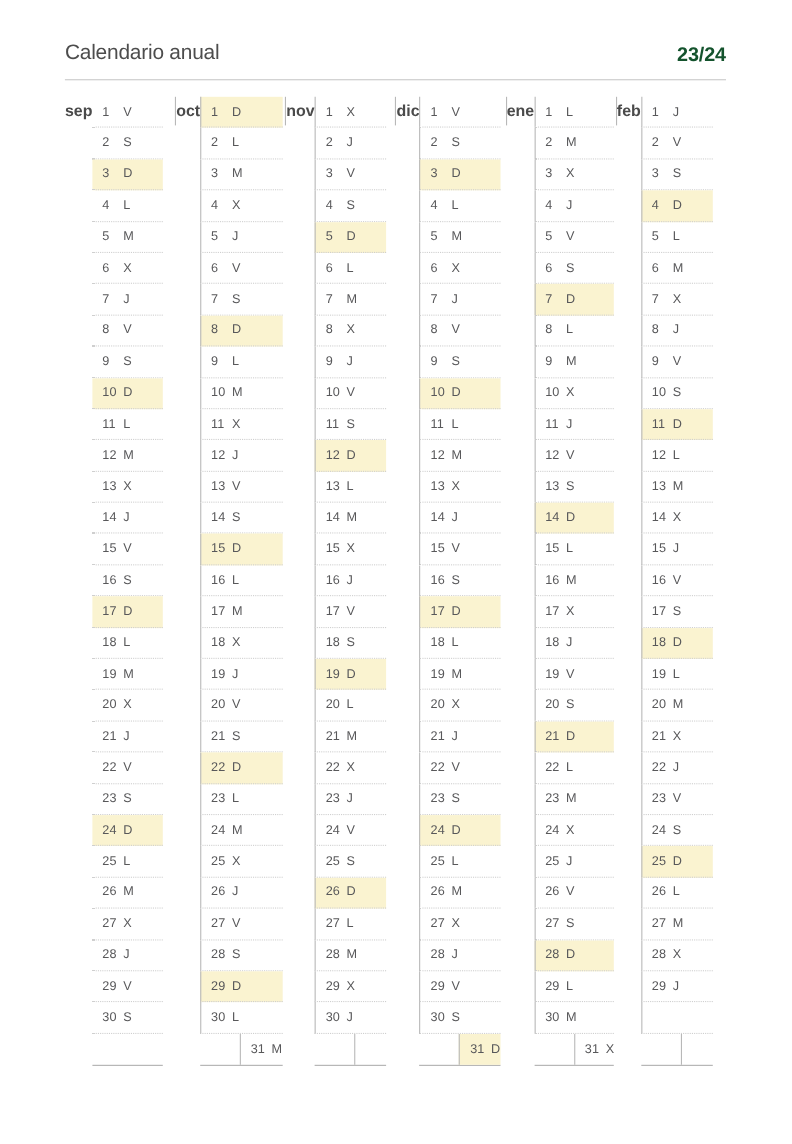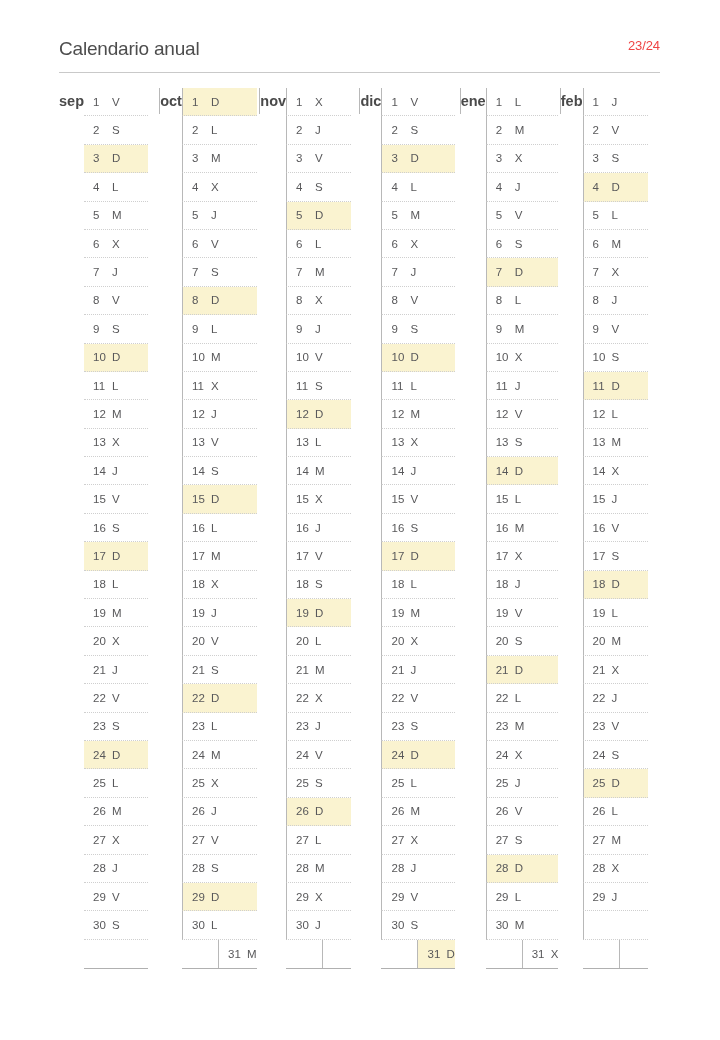--- a/index.html
+++ b/index.html
@@ -25,36 +25,36 @@
     position: relative;
   }
 
   
   .header {
     position: absolute;
     left: 59px;
     top: 38px;
     width: 601px;
     display: flex;
-    align-items: flex-start;
+    align-items: flex-end;
     justify-content: space-between;
     padding-bottom: 12px;
     border-bottom: 1px solid #c9c9c9;
   }
   .header-title {
     font-size: 19px;
     font-weight: 400;
     letter-spacing: -0.2px;
     color: #4d4d4d;
     white-space: nowrap;
   }
   .header-year {
-    font-size: 13px;
-    font-weight: 400;
-    color: #ef4444;
+    font-size: 18px;
+    font-weight: 700;
+    color: #14532d;
     letter-spacing: -0.1px;
     white-space: nowrap;
   }
 
   
   .calendar {
     position: absolute;
     left: 59px;
     top: 88px;
     width: 601px;

